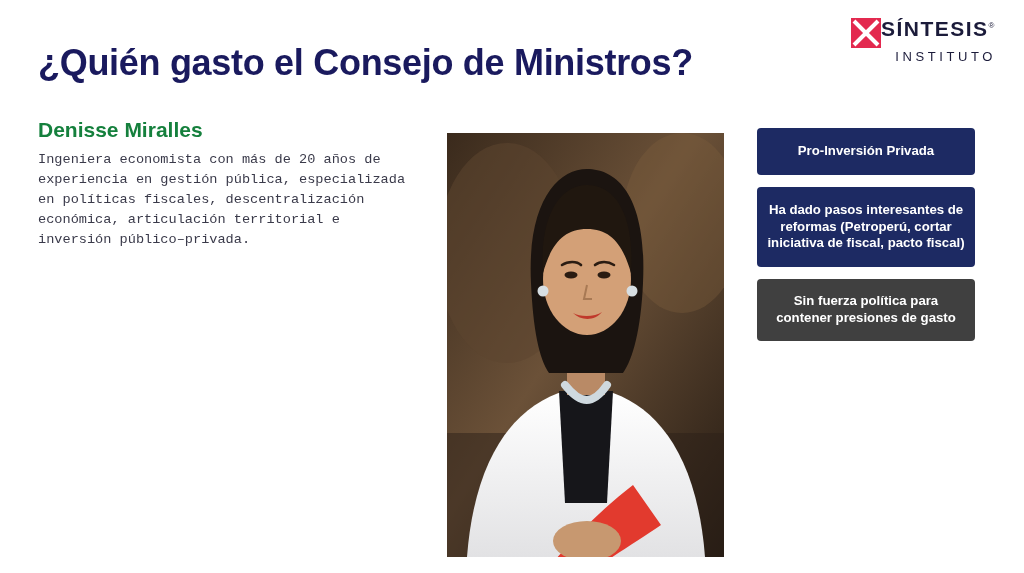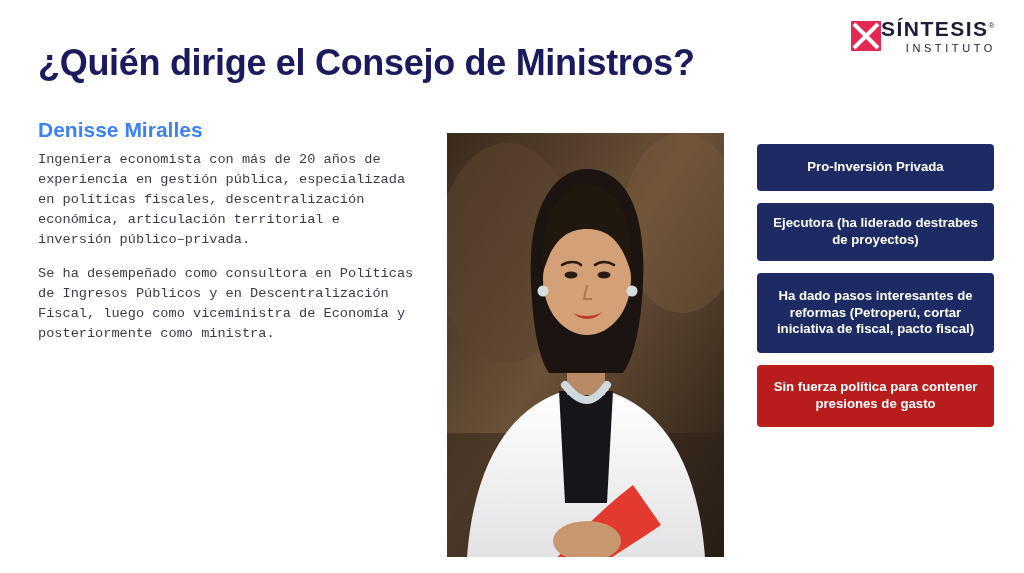--- a/index.html
+++ b/index.html
@@ -16,21 +16,21 @@
     height: 573px;
     background: #ffffff;
   }
 
   
   .logo {
     position: absolute;
     top: 18px;
     right: 28px;
     display: flex;
-    align-items: center;
+    align-items: flex-start;
   }
   .logo-mark {
     position: relative;
     width: 30px;
     height: 30px;
     background: #e3294f;
     display: block;
   }
   .logo-mark::before,
   .logo-mark::after {
@@ -52,24 +52,24 @@
     letter-spacing: 1.5px;
     color: #1b1b3a;
     position: relative;
   }
   .logo-reg {
     font-size: 8px;
     vertical-align: super;
     font-weight: normal;
   }
   .logo-sub {
-    font-size: 11px;
+    font-size: 13px;
     letter-spacing: 3.6px;
     color: #1b1b3a;
-    margin-top: 4px;
+    margin-top: 11px;
     text-align: right;
   }
 
   
   .slide-title {
     position: absolute;
     left: 38px;
     top: 42px;
     font-size: 36px;
     font-weight: bold;
@@ -80,21 +80,21 @@
   
   .left-col {
     position: absolute;
     left: 38px;
     top: 118px;
     width: 382px;
   }
   .person-name {
     font-size: 21px;
     font-weight: bold;
-    color: #3b82f6;
+    color: #15803d;
     margin-bottom: 8px;
   }
   .para {
     font-size: 13.6px;
     line-height: 1.48;
     color: #3a3a4a;
     margin-bottom: 13px;
     font-family: Liberation Mono, monospace;
   }
 
@@ -107,40 +107,40 @@
     height: 424px;
     overflow: hidden;
     background: #2b2118;
   }
   .photo-svg { display: block; width: 277px; height: 424px; }
 
   
   .boxes {
     position: absolute;
     left: 757px;
-    top: 144px;
-    width: 237px;
+    top: 128px;
+    width: 218px;
     display: flex;
     flex-direction: column;
     gap: 12px;
   }
   .box {
     border-radius: 4px;
     color: #ffffff;
     font-size: 13.2px;
     font-weight: bold;
     line-height: 1.28;
     text-align: center;
     display: flex;
     align-items: center;
     justify-content: center;
     padding: 8px 10px;
   }
   .box.navy { background: #1d2a63; }
-  .box.pink { background: #b91c1c; }
+  .box.pink { background: #404040; }
   .h-1 { height: 47px; }
   .h-2 { height: 58px; }
   .h-3 { height: 58px; }
   .h-4 { height: 80px; }
   .h-5 { height: 62px; }
 </style>
 </head>
 <body>
 
 <div class="slide">
@@ -148,26 +148,25 @@
   <div class="logo">
     <span class="logo-mark"></span>
     <span class="logo-text">
       <div class="logo-title">
         <span>SÍNTESIS</span><span class="logo-reg">®</span>
       </div>
       <div class="logo-sub">INSTITUTO</div>
     </span>
   </div>
 
-  <h1 class="slide-title">¿Quién dirige el Consejo de Ministros?</h1>
+  <h1 class="slide-title">¿Quién gasto el Consejo de Ministros?</h1>
 
   <div class="left-col">
     <div class="person-name">Denisse Miralles</div>
     <p class="para">Ingeniera economista con más de 20 años de experiencia en gestión pública, especializada en políticas fiscales, descentralización económica, articulación territorial e inversión público–privada.</p>
-    <p class="para">Se ha desempeñado como consultora en Políticas de Ingresos Públicos y en Descentralización Fiscal, luego como viceministra de Economía y posteriormente como ministra.</p>
   </div>
 
   <div class="photo-frame">
     <svg class="photo-svg" viewBox="0 0 277 424" preserveAspectRatio="xMidYMid slice">
       <defs>
         <linearGradient id="bgGrad" x1="0" y1="0" x2="1" y2="1">
           <stop offset="0%" stop-color="#3a2a1c"></stop>
           <stop offset="45%" stop-color="#6b5138"></stop>
           <stop offset="100%" stop-color="#241a12"></stop>
         </linearGradient>
@@ -208,18 +207,17 @@
 
       <circle cx="96" cy="158" r="5.5" fill="#d7dee2"></circle>
       <circle cx="185" cy="158" r="5.5" fill="#d7dee2"></circle>
 
       <ellipse cx="140" cy="408" rx="34" ry="20" fill="#c79870"></ellipse>
     </svg>
   </div>
 
   <div class="boxes">
     <div class="box navy h-1">Pro-Inversión Privada</div>
-    <div class="box navy h-2">Ejecutora (ha liderado destrabes de proyectos)</div>
     <div class="box navy h-4">Ha dado pasos interesantes de reformas (Petroperú, cortar iniciativa de fiscal, pacto fiscal)</div>
     <div class="box pink h-5">Sin fuerza política para contener presiones de gasto</div>
   </div>
 
 </div>
 
 </body></html>

